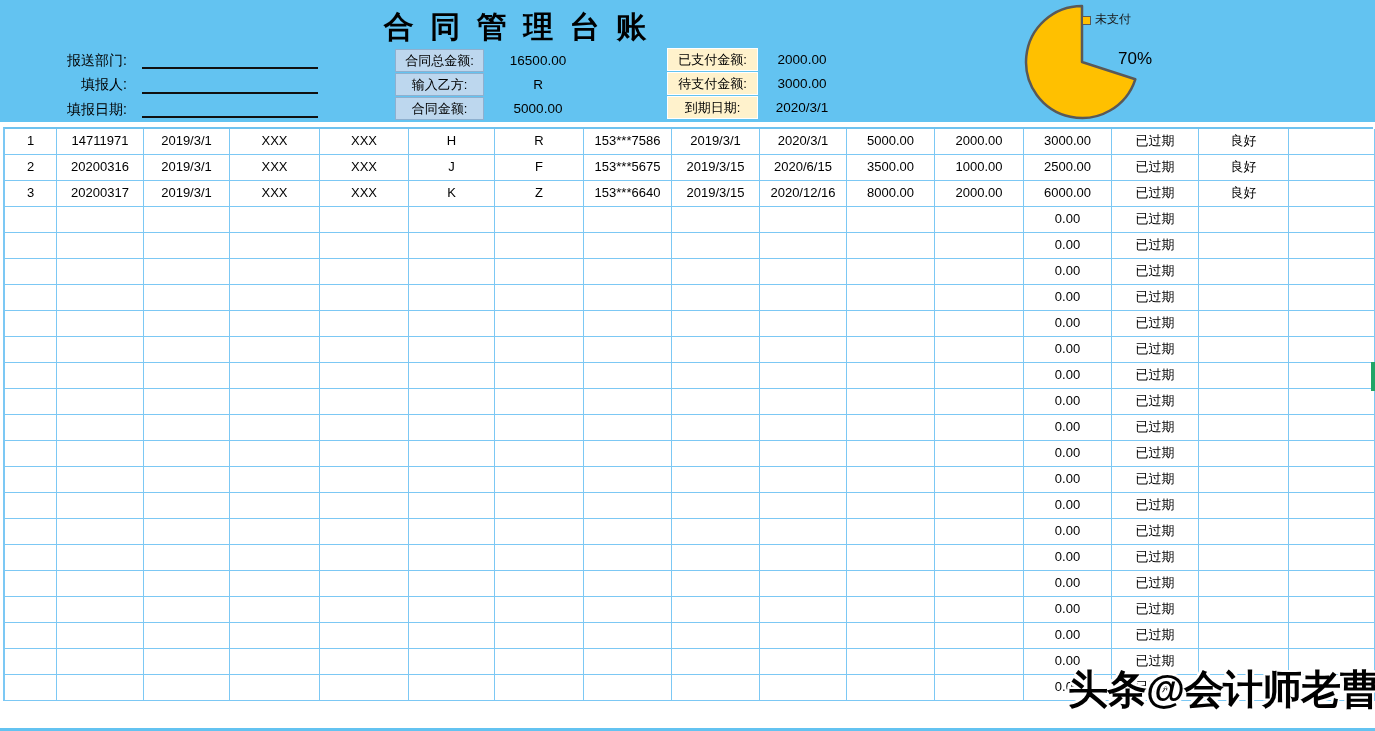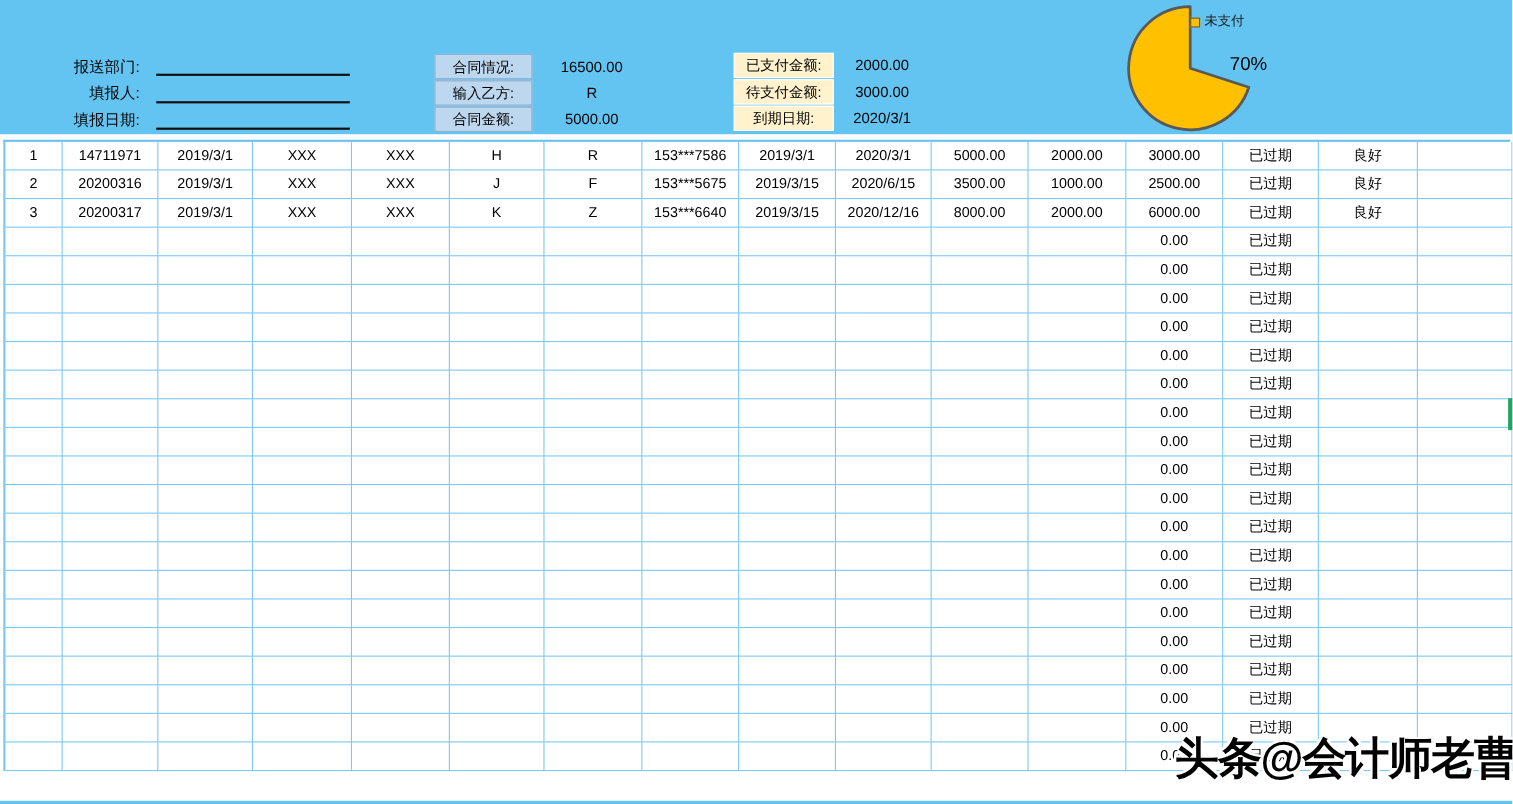--- a/index.html
+++ b/index.html
@@ -47,29 +47,30 @@
   .watermark { position:absolute; left:1068px; top:662px; z-index:9; font-size:40px; font-weight:bold;
     color:#000; white-space:nowrap; letter-spacing:-1px;
     text-shadow:-2px -2px 0 #fff, 2px -2px 0 #fff, -2px 2px 0 #fff, 2px 2px 0 #fff, 0 -2px 0 #fff, -2px 0 0 #fff; }
 </style>
 </head>
 <body>
 
 <div id="stage">
 
   <div class="topbar">
+    <div class="page-title">合 同 管 理 台 账</div>
 
     <div class="form-label" style="top:52px;">报送部门:</div>
     <div class="form-line" style="top:67px;"></div>
     <div class="form-label" style="top:76px;">填报人:</div>
     <div class="form-line" style="top:92px;"></div>
     <div class="form-label" style="top:101px;">填报日期:</div>
     <div class="form-line" style="top:116px;"></div>
 
-    <div class="sum-label-blue" style="top:49px;">合同情况:</div>
+    <div class="sum-label-blue" style="top:49px;">合同总金额:</div>
     <div class="sum-value-blue" style="top:49px;">16500.00</div>
     <div class="sum-label-blue" style="top:73px;">输入乙方:</div>
     <div class="sum-value-blue" style="top:73px;">R</div>
     <div class="sum-label-blue" style="top:97px;">合同金额:</div>
     <div class="sum-value-blue" style="top:97px;">5000.00</div>
 
     <div class="sum-label-cream" style="top:48px;">已支付金额:</div>
     <div class="sum-value-cream" style="top:48px;">2000.00</div>
     <div class="sum-label-cream" style="top:72px;">待支付金额:</div>
     <div class="sum-value-cream" style="top:72px;">3000.00</div>

